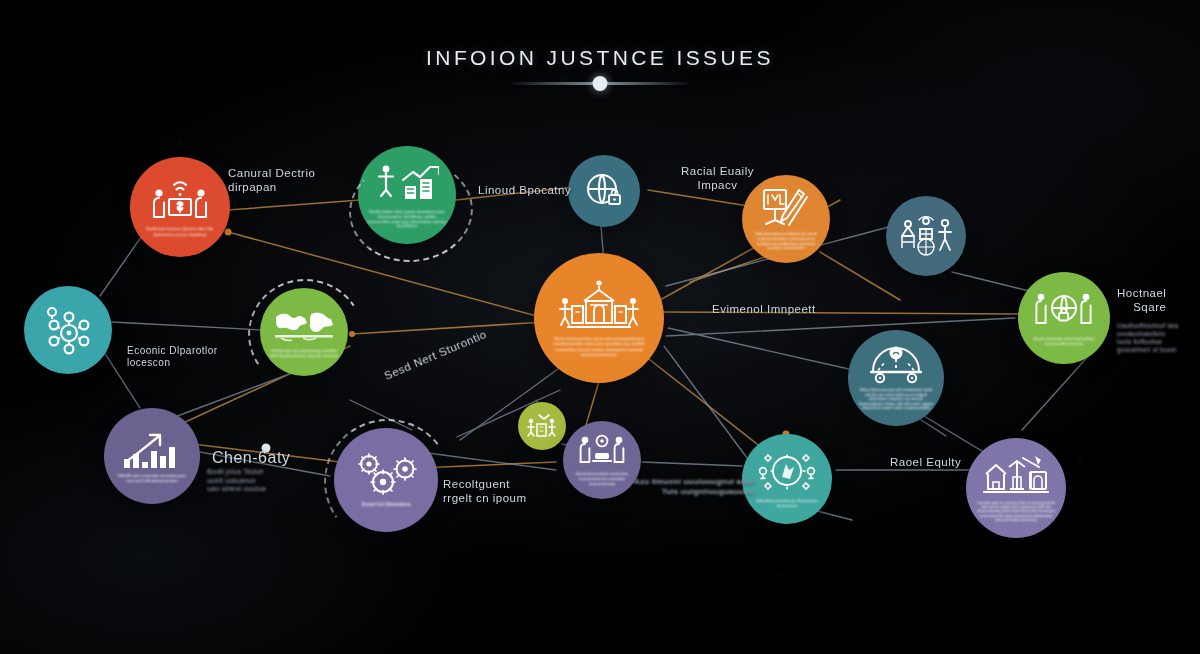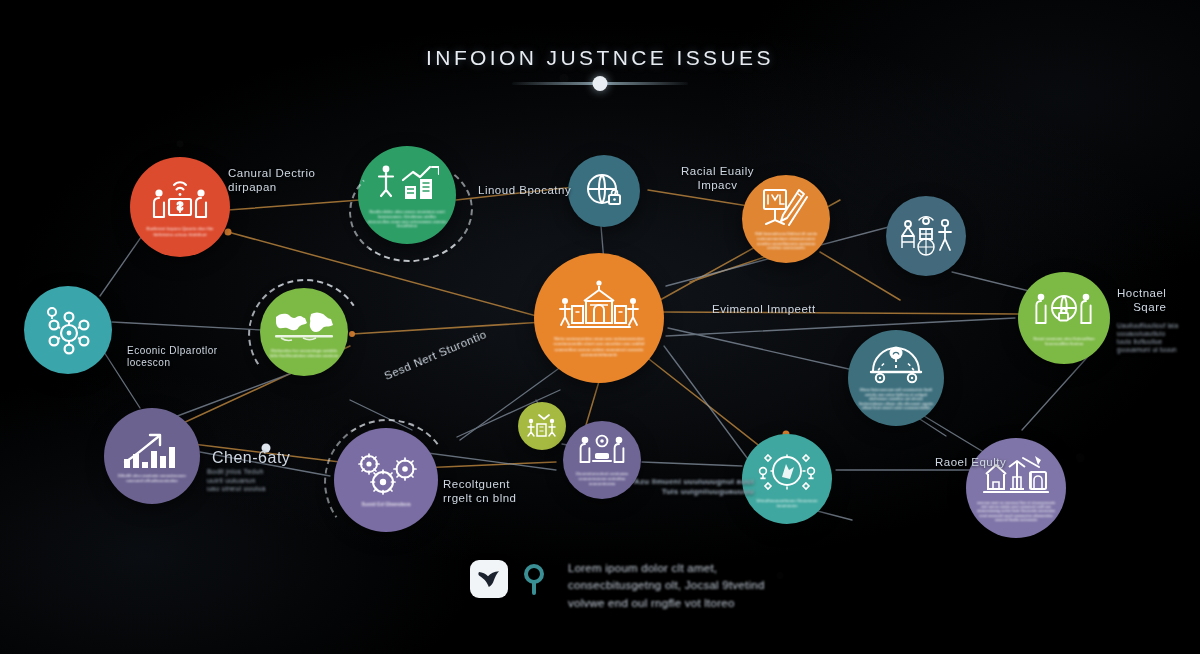--- a/index.html
+++ b/index.html
@@ -510,37 +510,21 @@
 guuuamuni ui tuuun</div>
 
   <div class="label" style="left:382px;top:370px;font-size:11.5px;transform:rotate(-23deg);transform-origin:left top;">Sesd Nert Sturontio</div>
 
   <div class="label" style="left:212px;top:448px;font-size:16px;">Chen-6aty</div>
   <div class="label sub" style="left:207px;top:468px;font-size:7px;">Bodit jnlos Teduh
 uuirli uuiuanun
 uau uineui uuuiua</div>
 
   <div class="label" style="left:443px;top:477px;font-size:11.5px;">Recoltguent
-rrgelt cn blnd</div>
+rrgelt cn ipoum</div>
 
   <div class="label sub" style="left:634px;top:477px;font-size:8px;text-align:right;font-weight:bold;">Azu limueni uuuiuuugnui auui
 Tuis uuigniiuuguauuuu</div>
 
-  <div class="label" style="left:890px;top:455px;font-size:11.5px;margin-left:45px;">Raoel Equlty</div>
-
-  <div id="footer">
-    <div id="footer-mark">
-      <svg width="24" height="20" viewBox="0 0 24 20" fill="#1c232e">
-        <path d="M2 3c3.5.2 6.6 1.6 9 4.3C13.8 4.2 17 2.5 22 2.2c-2.4 2.6-3.9 5.6-5.2 9.3-.9 2.5-2.3 5.3-5 6.4-1.2-3.4-3.6-7.5-9.8-11.3C1.3 5.6 1.1 4.3 2 3z"></path>
-      </svg>
-    </div>
-    <div id="footer-q">
-      <svg width="26" height="32" viewBox="0 0 26 32" fill="none" stroke="#3a8f95" stroke-width="4">
-        <circle cx="13" cy="11" r="8"></circle>
-        <path d="M13 19v11" stroke-linecap="round"></path>
-      </svg>
-    </div>
-    <div id="footer-text">Lorem ipoum dolor clt amet,
-consecbitusgetng olt,  Jocsal 9tvetind
-volvwe end  oul rngfle  vot  ltoreo</div>
-  </div>
+  <div class="label" style="left:890px;top:455px;font-size:11.5px;">Raoel Equlty</div>
+
 
 </div>
 
 </body></html>

